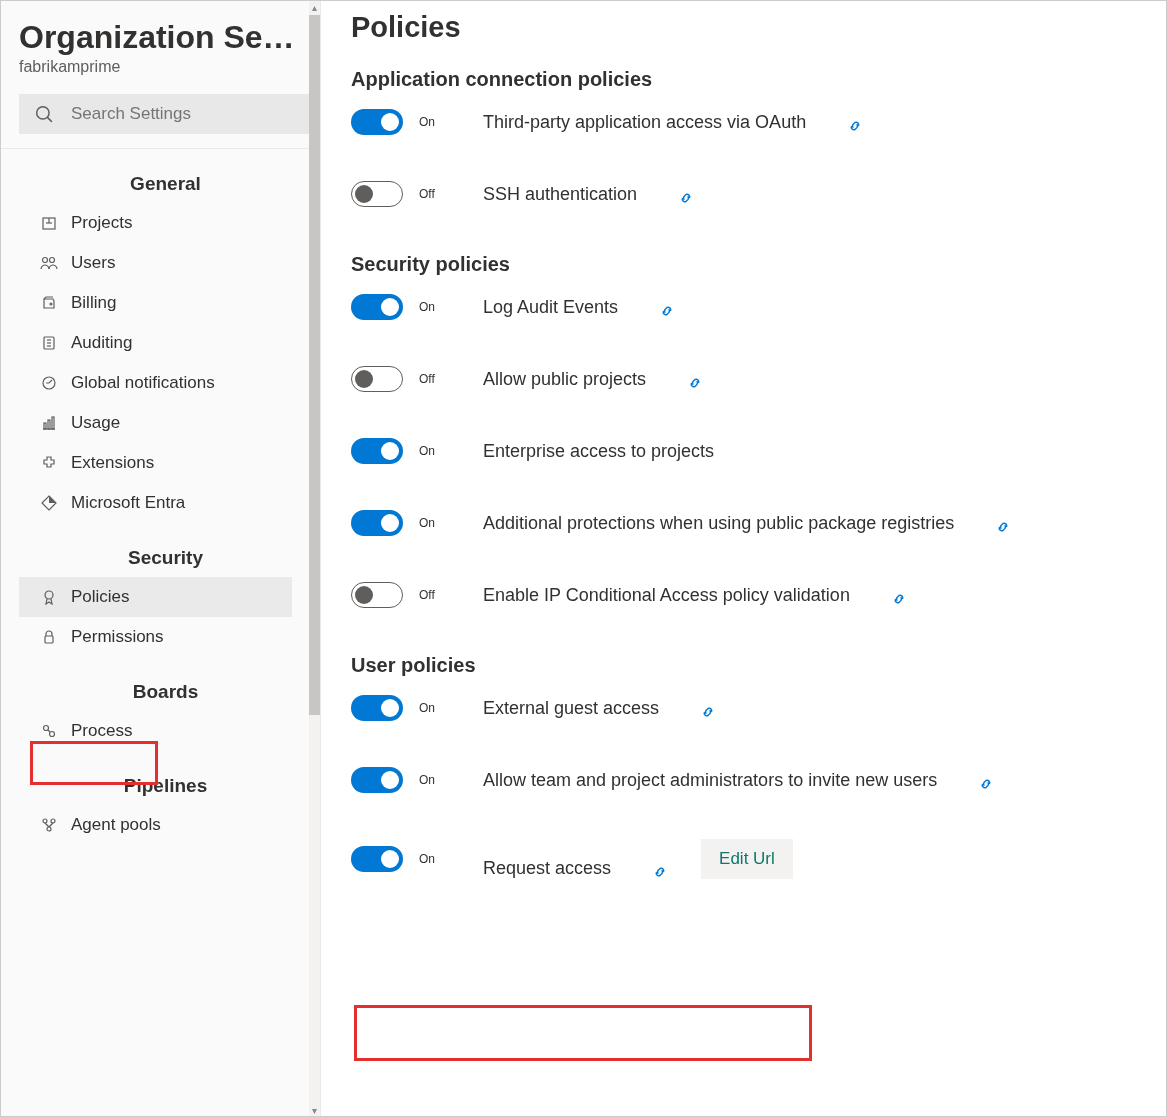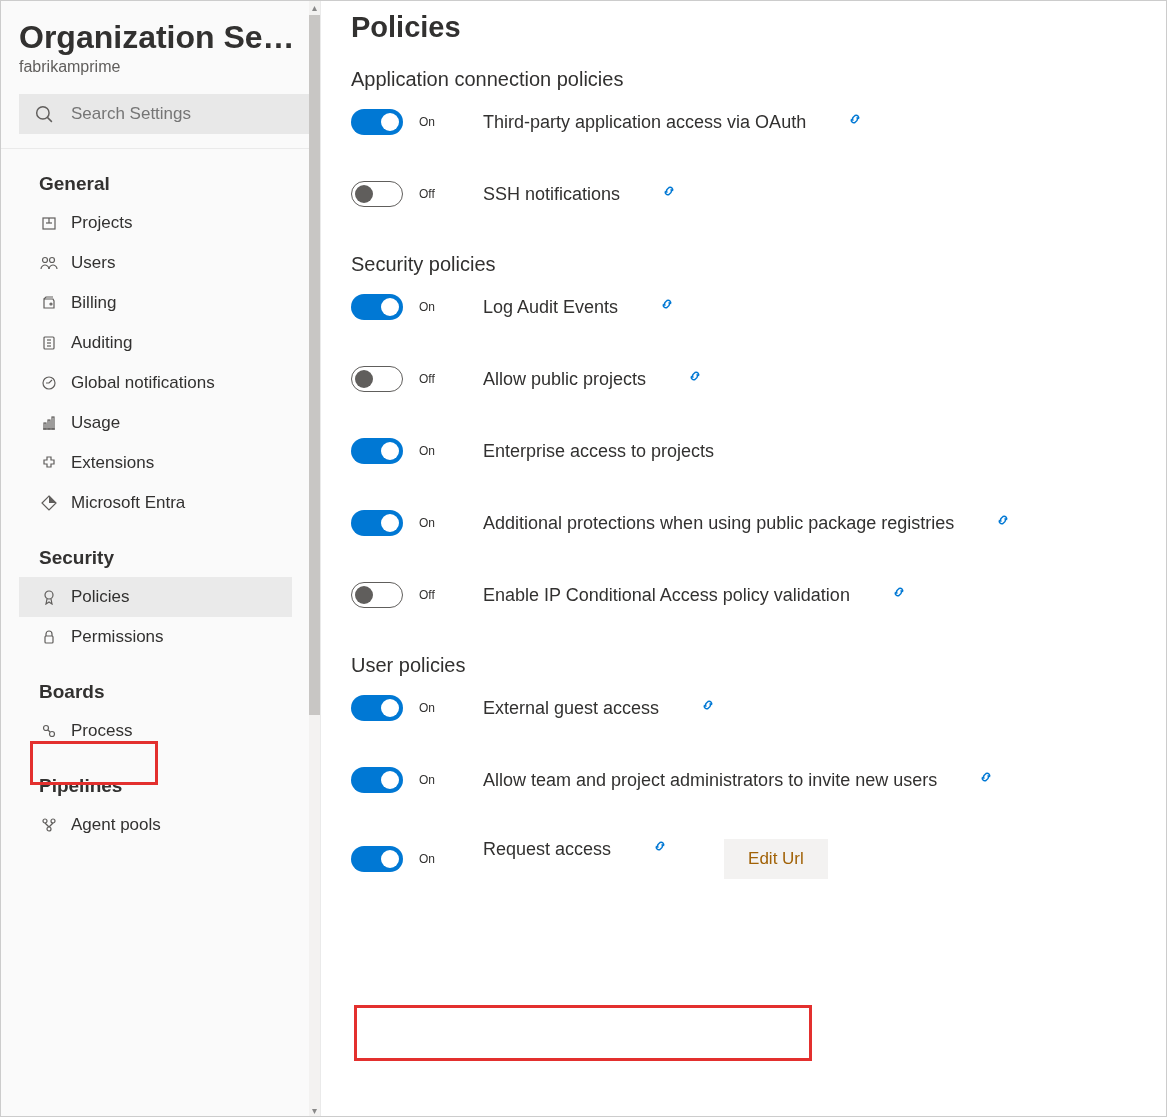--- a/index.html
+++ b/index.html
@@ -84,20 +84,21 @@
     outline: none;
   }
   .sidebar-divider {
     border-top: 1px solid #eaeaea;
     margin: 14px -18px 0 -18px;
   }
   .group-heading {
     font-size: 19px;
     font-weight: 600;
     margin: 24px 0 8px 20px;
+    text-align: center;
   }
   .nav-item {
     display: flex;
     align-items: center;
     padding: 10px 0 10px 20px;
     font-size: 17px;
     color: #323130;
     cursor: pointer;
   }
   .nav-item.selected {
@@ -124,21 +125,21 @@
     position: relative;
     overflow:hidden;
   }
   .page-title {
     font-size: 29px;
     font-weight: 600;
     margin-bottom: 24px;
   }
   .section-heading {
     font-size: 20px;
-    font-weight: 400;
+    font-weight: 700;
     margin-top: 36px;
     margin-bottom: 18px;
   }
   .policy-row {
     display: flex;
     align-items: center;
     margin-bottom: 46px;
   }
   .toggle {
     width: 52px;
@@ -171,37 +172,37 @@
   }
   .toggle-state {
     font-size: 12px;
     margin-left: 16px;
     width: 60px;
   }
   .policy-label {
     font-size: 18px;
     margin-left: 4px;
     display:flex;
-    align-items:flex-start;
+    align-items:flex-end;
     flex-wrap:wrap;
     gap:32px;
   }
   .link-ico {
     color:#0078d4;
     margin-left:10px;
     display:inline-flex;
     align-items:center;
   }
   .edit-url-btn {
-    margin-left: 25px;
+    margin-left: 2px;
     background: #f3f2f1;
     border: none;
-    color: #a16207;
+    color: #0f766e;
     font-size: 17px;
-    padding: 10px 24px;
+    padding: 10px 18px;
     cursor: default;
   }
 </style>
 </head>
 <body>
 
 <div class="sidebar">
   <div class="sidebar-scrollbar">
     <div class="scrollbar-arrow">▴</div>
     <div class="scrollbar-thumb"></div>
@@ -366,21 +367,21 @@
             </svg>
           </span>
         </div>
       </div>
       <div class="policy-row">
         <div class="toggle off">
           <div class="knob"></div>
         </div>
         <div class="toggle-state">Off</div>
         <div class="policy-label">
-          <span>SSH notifications</span>
+          <span>SSH authentication</span>
           <span class="link-ico">
             <svg width="14" height="14" viewBox="0 0 16 16" fill="none" stroke="#0078d4" stroke-width="1.6">
               <path d="M6 10a3 3 0 010-4l2-2a3 3 0 014 4"></path>
               <path d="M10 6a3 3 0 010 4l-2 2a3 3 0 01-4-4"></path>
             </svg>
           </span>
         </div>
       </div>
       <div class="section-heading">Security policies</div>
       <div class="policy-row">

